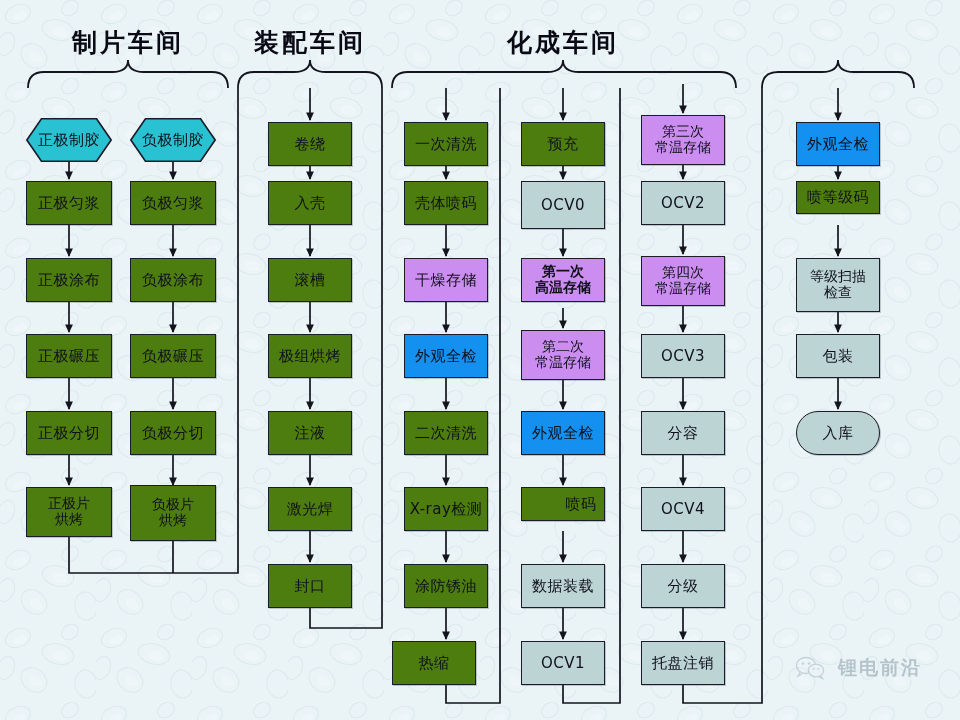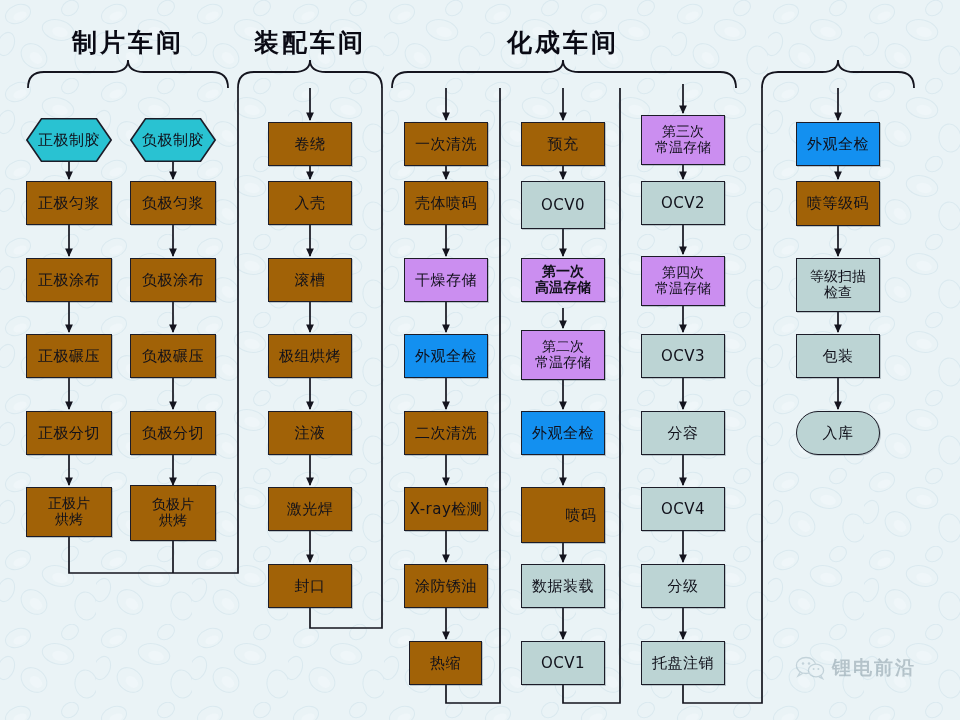--- a/index.html
+++ b/index.html
@@ -29,39 +29,39 @@
     display:flex;align-items:center;justify-content:center;
     text-align:center;
     font-family:"DejaVu Sans","Liberation Sans",sans-serif;
     font-size:15px;line-height:1.12;
     color:#10101a;
     letter-spacing:.5px;
     white-space:pre-line;
     box-shadow:1px 1px 0 rgba(40,60,70,.25);
   }
   .node.two-line{font-size:14px;letter-spacing:0px;}
-  .c-cyan{background:#a16207;}
+  .c-cyan{background:#4d7c0f;}
   .c-purple{background:#cb8ef0;}
   .c-blue{background:#1390f0;}
   .c-gray{background:#bcd4d4;}
   .hex{border:none;background:transparent;box-shadow:none;}
   .hex .hexbg{position:absolute;left:0;top:0;width:100%;height:100%;}
   .hex .hextxt{position:relative;z-index:2;}
   .stadium{border-radius:24px;}
 
   .section-title{
     position:absolute;
     font-family:"DejaVu Sans","Liberation Sans",sans-serif;
     font-size:25px;font-weight:700;color:#0a0a14;
     letter-spacing:3px;white-space:nowrap;
     text-align:center;
   }
   .wm{
     position:absolute;left:795px;top:655px;
-    display:flex;align-items:center;gap:7px;
+    display:flex;align-items:center;gap:13px;
     opacity:.30;pointer-events:none;
   }
   .wm .wmtxt{
     font-family:"DejaVu Sans","Liberation Sans",sans-serif;
     font-size:19px;color:#3d5866;letter-spacing:2px;font-weight:600;
   }
 </style>
 </head>
 <body>
 
@@ -196,43 +196,43 @@
       <div class="node c-cyan" style="left: 268px; top: 411px; width: 84px; height: 44px;">注液</div>
       <div class="node c-cyan" style="left: 268px; top: 487px; width: 84px; height: 44px;">激光焊</div>
       <div class="node c-cyan" style="left: 268px; top: 564px; width: 84px; height: 44px;">封口</div>
       <div class="node c-cyan" style="left: 404px; top: 122px; width: 84px; height: 44px;">一次清洗</div>
       <div class="node c-cyan" style="left: 404px; top: 181px; width: 84px; height: 44px;">壳体喷码</div>
       <div class="node c-purple" style="left: 404px; top: 258px; width: 84px; height: 44px;">干燥存储</div>
       <div class="node c-blue" style="left: 404px; top: 334px; width: 84px; height: 44px;">外观全检</div>
       <div class="node c-cyan" style="left: 404px; top: 411px; width: 84px; height: 44px;">二次清洗</div>
       <div class="node c-cyan" style="left: 404px; top: 487px; width: 84px; height: 44px;">X-ray检测</div>
       <div class="node c-cyan" style="left: 404px; top: 564px; width: 84px; height: 44px;">涂防锈油</div>
-      <div class="node c-cyan" style="left: 409px; top: 641px; width: 73px; height: 44px;">热缩</div>
+      <div class="node c-cyan" style="left: 392px; top: 641px; width: 84px; height: 44px;">热缩</div>
       <div class="node c-cyan" style="left: 521px; top: 122px; width: 84px; height: 44px;">预充</div>
       <div class="node c-gray" style="left: 521px; top: 181px; width: 84px; height: 48px;">OCV0</div>
       <div class="node c-purple two-line" style="left: 521px; top: 258px; width: 84px; height: 44px; font-weight: bold;">第一次
 高温存储</div>
       <div class="node c-purple two-line" style="left: 521px; top: 330px; width: 84px; height: 50px;">第二次
 常温存储</div>
       <div class="node c-blue" style="left: 521px; top: 411px; width: 84px; height: 44px;">外观全检</div>
-      <div class="node c-cyan" style="left: 521px; top: 487px; width: 84px; height: 56px; padding-left: 36px;">喷码</div>
+      <div class="node c-cyan" style="left: 521px; top: 487px; width: 84px; height: 34px; padding-left: 36px;">喷码</div>
       <div class="node c-gray" style="left: 521px; top: 564px; width: 84px; height: 44px;">数据装载</div>
       <div class="node c-gray" style="left: 521px; top: 641px; width: 84px; height: 44px;">OCV1</div>
       <div class="node c-purple two-line" style="left: 641px; top: 115px; width: 84px; height: 50px;">第三次
 常温存储</div>
       <div class="node c-gray" style="left: 641px; top: 181px; width: 84px; height: 44px;">OCV2</div>
       <div class="node c-purple two-line" style="left: 641px; top: 256px; width: 84px; height: 50px;">第四次
 常温存储</div>
       <div class="node c-gray" style="left: 641px; top: 334px; width: 84px; height: 44px;">OCV3</div>
       <div class="node c-gray" style="left: 641px; top: 411px; width: 84px; height: 44px;">分容</div>
       <div class="node c-gray" style="left: 641px; top: 487px; width: 84px; height: 44px;">OCV4</div>
       <div class="node c-gray" style="left: 641px; top: 564px; width: 84px; height: 44px;">分级</div>
       <div class="node c-gray" style="left: 641px; top: 641px; width: 84px; height: 44px;">托盘注销</div>
       <div class="node c-blue" style="left: 796px; top: 122px; width: 84px; height: 44px;">外观全检</div>
-      <div class="node c-cyan" style="left: 796px; top: 181px; width: 84px; height: 45px;">喷等级码</div>
+      <div class="node c-cyan" style="left: 796px; top: 181px; width: 84px; height: 33px;">喷等级码</div>
       <div class="node c-gray two-line" style="left: 796px; top: 258px; width: 84px; height: 54px;">等级扫描
 检查</div>
       <div class="node c-gray" style="left: 796px; top: 334px; width: 84px; height: 44px;">包装</div>
       <div class="node c-gray stadium" style="left: 796px; top: 411px; width: 84px; height: 44px;">入库</div>
     </div>
 
   <div class="wm">
     <svg width="30" height="24" viewBox="0 0 30 24">
       <ellipse cx="11" cy="9.5" rx="9.6" ry="8" fill="none" stroke="#6d8c9c" stroke-width="1.3"></ellipse>
       <path d="M5.5,15.5 L3,20 L7.8,17.2" fill="none" stroke="#6d8c9c" stroke-width="1.3"></path>

